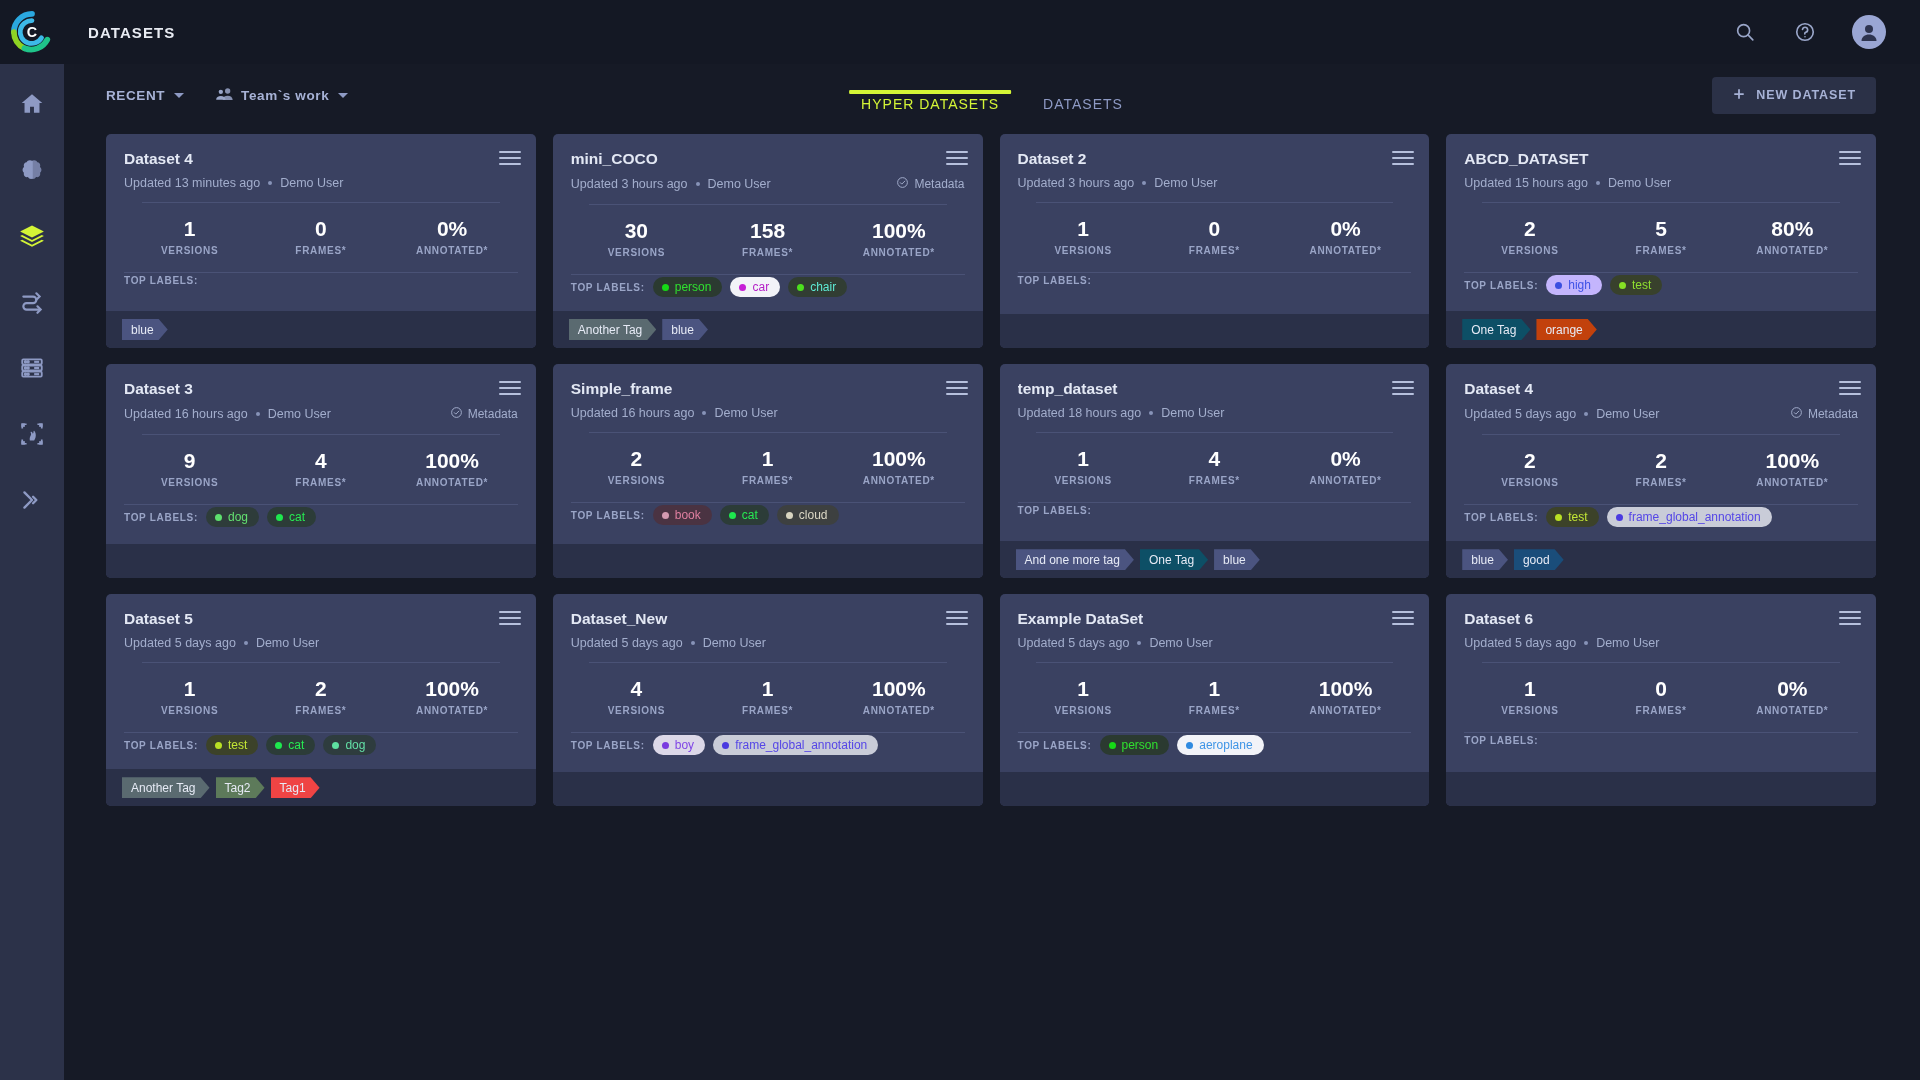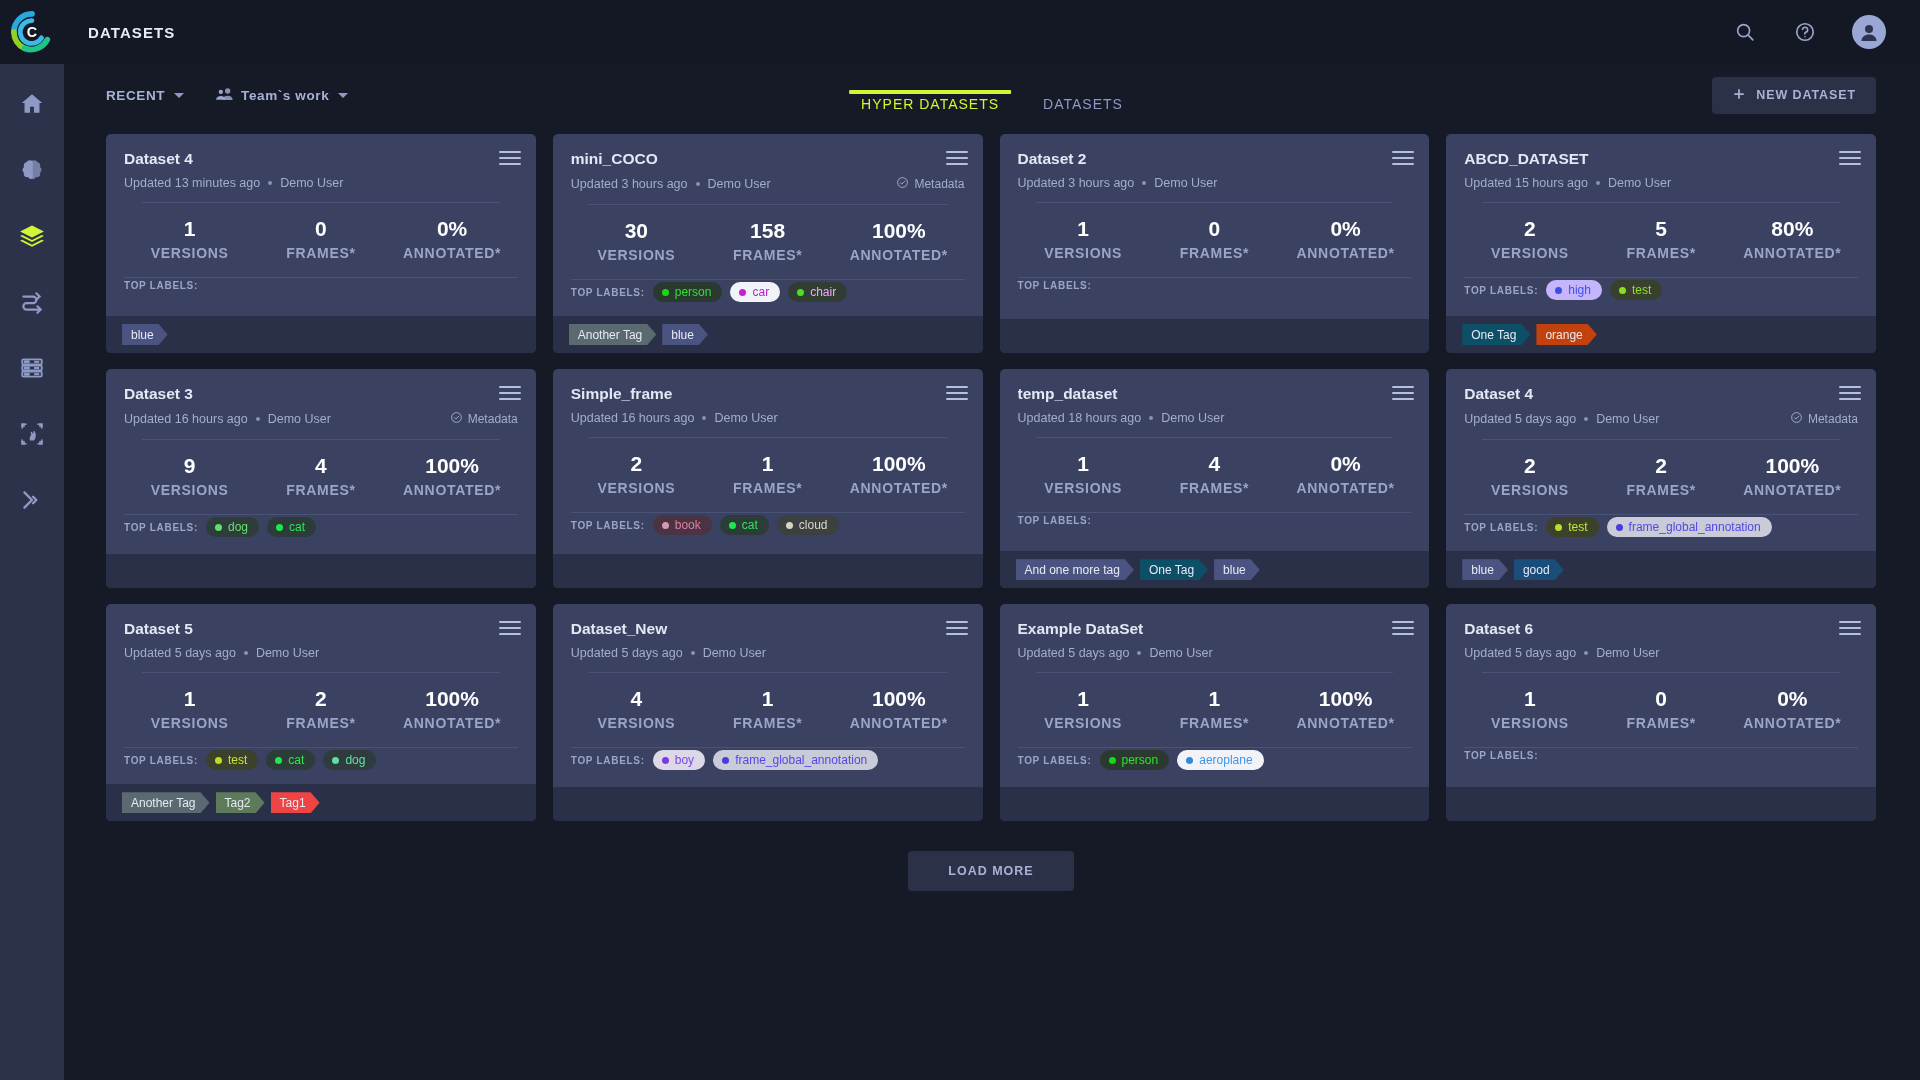--- a/index.html
+++ b/index.html
@@ -145,21 +145,21 @@
     color:#a3aecd; font-size:12px; flex:none;
   }
   .hr { height:1px; background:#4a5276; margin: 12px 18px 0 18px; }
 
   .stats {
     display: flex; padding: 14px 18px 16px 18px; text-align: center;
   }
   .stat { flex: 1; }
   .stat-val { color:#ffffff; font-size:21px; font-weight:bold; line-height:1.1; }
   .stat-lbl {
-    color:#9aa5c7; font-size:14px; font-weight:bold;
+    color:#9aa5c7; font-size:10px; font-weight:bold;
     letter-spacing:0.7px; margin-top:5px;text-align:center;
   }
 
   .labels-row {
     display:flex; align-items:center; gap:8px; flex-wrap:wrap;
     padding: 2px 18px 14px 18px; min-height: 24px;
   }
   .labels-caption {
     color:#9aa5c7; font-size:10px; font-weight:bold; letter-spacing:0.7px;
     flex:none;
@@ -418,21 +418,21 @@
     <div class="labels-row">
       <span class="labels-caption">TOP LABELS:</span>
       <span class="label-pill" style="background:#2b3a30;color:#2fe02f">
        <span class="label-dot" style="background:#16d916"></span>
        <span>person</span>
      </span>
               <span class="label-pill" style="background:#f2f3f8;color:#b51fc7">
        <span class="label-dot" style="background:#c61fd6"></span>
        <span>car</span>
      </span>
-              <span class="label-pill" style="background:#313d33;color:#f0abfc">
+              <span class="label-pill" style="background:#313d33;color:#5eead4">
        <span class="label-dot" style="background:#4ce01e"></span>
        <span>chair</span>
      </span>
     </div>
     <div class="tags-row ">
       <span class="tag" style="background:#5a6a70;color:#e6eaf5">Another Tag</span>
               <span class="tag" style="background:#4b5480;color:#e6eaf5">blue</span>
     </div>
   </div>
           <div class="card">
@@ -898,19 +898,16 @@
     <div class="hr" style="margin-top:0"></div>
     <div class="labels-row">
       <span class="labels-caption">TOP LABELS:</span>
 
     </div>
     <div class="tags-row empty">
       
     </div>
   </div>
         </div>
-      <div class="load-more-wrap">
-        <button class="load-more">LOAD MORE</button>
-      </div>
     </div>
 
   </div>
 </div>
 
 </body></html>

